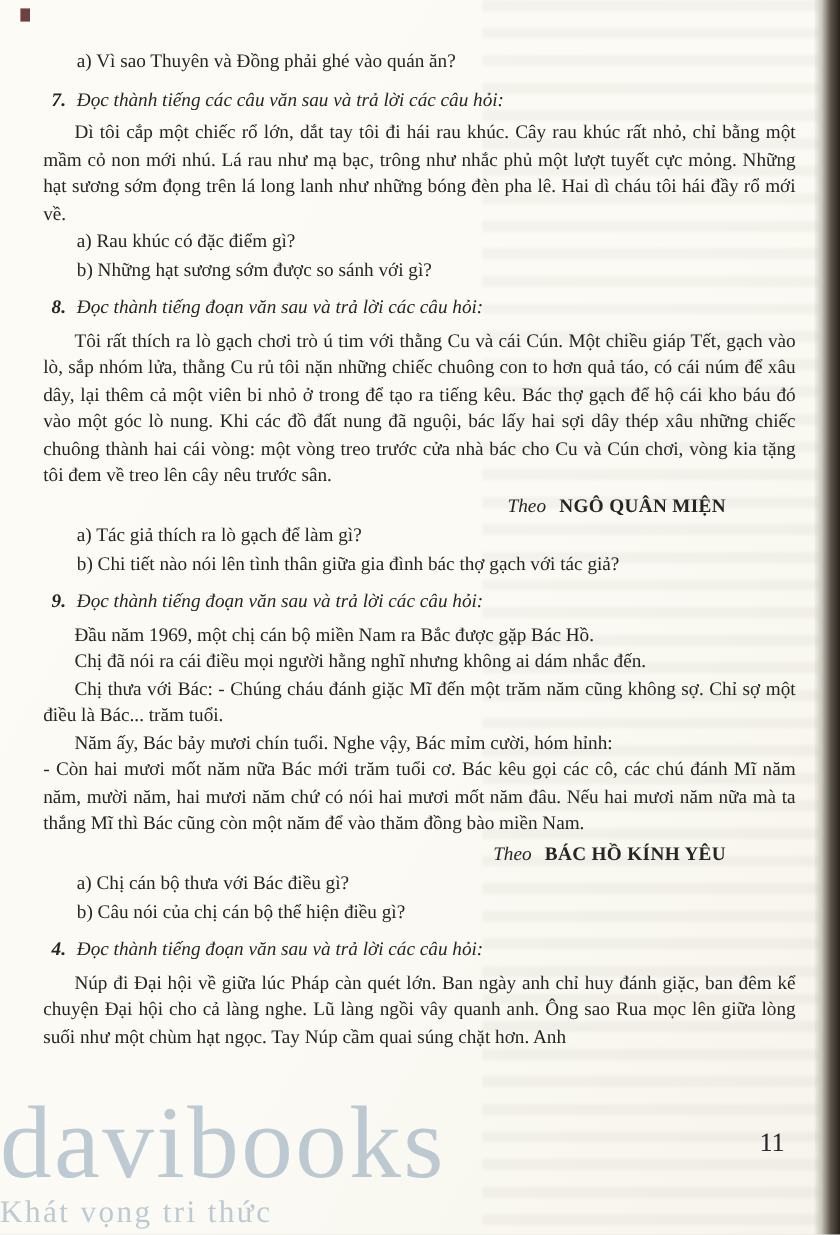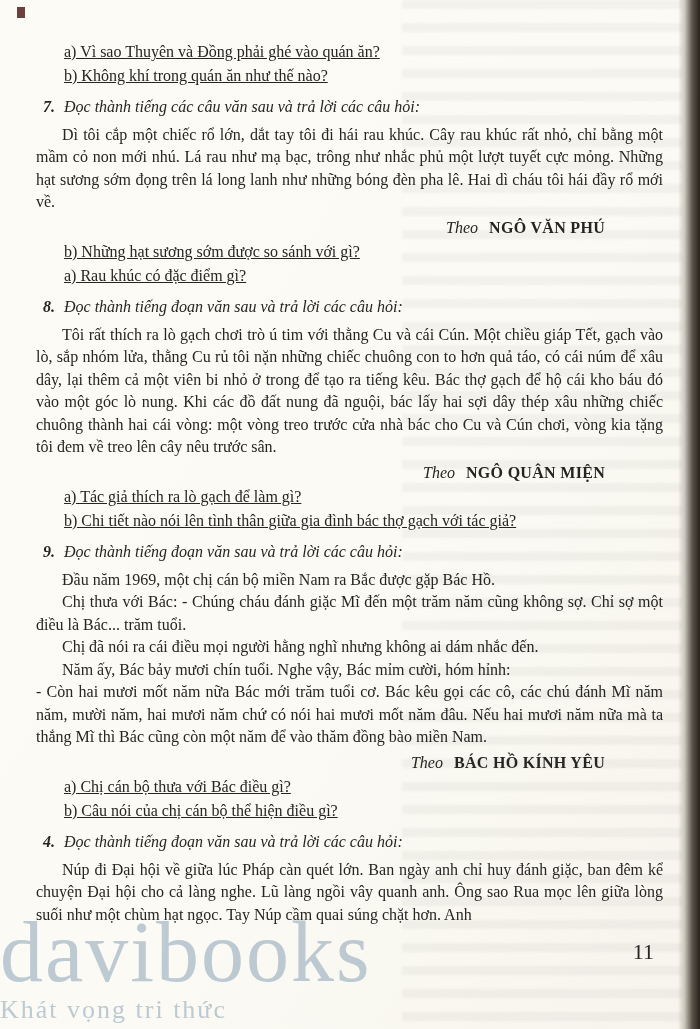--- a/index.html
+++ b/index.html
@@ -27,21 +27,20 @@
     position: absolute;
     top: 40px;
     left: 36px;
     width: 627px;
     font-size: 16px;
     line-height: 22.5px;
   }
   .questions p {
     padding-left: 28px;
     margin: 1px 0;
-    text-decoration: underline;
   }
   .instruction {
     font-style: italic;
     margin-top: 9px;
     margin-bottom: 5px;
     padding-left: 7px;
   }
   .exnum { font-weight: bold; margin-right: 5px; }
   p.passage {
     text-align: justify;
@@ -110,36 +109,31 @@
 
 <div class="page">
 
   <div class="corner-mark"></div>
   <div class="bleedthrough"></div>
 
   <main class="content">
 
     <div class="questions">
       <p>a) Vì sao Thuyên và Đồng phải ghé vào quán ăn?</p>
-      <p>b) Không khí trong quán ăn như thế nào?</p>
     </div>
 
     <section class="exercise">
       <p class="instruction">
         <span class="exnum">7.</span>
         <span>Đọc thành tiếng các câu văn sau và trả lời các câu hỏi:</span>
       </p>
       <p class="passage">Dì tôi cắp một chiếc rổ lớn, dắt tay tôi đi hái rau khúc. Cây rau khúc rất nhỏ, chỉ bằng một mầm cỏ non mới nhú. Lá rau như mạ bạc, trông như nhắc phủ một lượt tuyết cực mỏng. Những hạt sương sớm đọng trên lá long lanh như những bóng đèn pha lê. Hai dì cháu tôi hái đầy rổ mới về.</p>
-      <p class="attribution">
-        <span class="theo">Theo</span>
-        <span class="author">NGÔ VĂN PHÚ</span>
-      </p>
       <div class="questions">
+        <p>a) Rau khúc có đặc điểm gì?</p>
         <p>b) Những hạt sương sớm được so sánh với gì?</p>
-        <p>a) Rau khúc có đặc điểm gì?</p>
       </div>
     </section>
 
     <section class="exercise">
       <p class="instruction">
         <span class="exnum">8.</span>
         <span>Đọc thành tiếng đoạn văn sau và trả lời các câu hỏi:</span>
       </p>
       <p class="passage">Tôi rất thích ra lò gạch chơi trò ú tim với thằng Cu và cái Cún. Một chiều giáp Tết, gạch vào lò, sắp nhóm lửa, thằng Cu rủ tôi nặn những chiếc chuông con to hơn quả táo, có cái núm để xâu dây, lại thêm cả một viên bi nhỏ ở trong để tạo ra tiếng kêu. Bác thợ gạch để hộ cái kho báu đó vào một góc lò nung. Khi các đồ đất nung đã nguội, bác lấy hai sợi dây thép xâu những chiếc chuông thành hai cái vòng: một vòng treo trước cửa nhà bác cho Cu và Cún chơi, vòng kia tặng tôi đem về treo lên cây nêu trước sân.</p>
       <p class="attribution">
@@ -151,22 +145,22 @@
         <p>b) Chi tiết nào nói lên tình thân giữa gia đình bác thợ gạch với tác giả?</p>
       </div>
     </section>
 
     <section class="exercise">
       <p class="instruction">
         <span class="exnum">9.</span>
         <span>Đọc thành tiếng đoạn văn sau và trả lời các câu hỏi:</span>
       </p>
       <p class="passage">Đầu năm 1969, một chị cán bộ miền Nam ra Bắc được gặp Bác Hồ.</p>
+      <p class="passage">Chị đã nói ra cái điều mọi người hằng nghĩ nhưng không ai dám nhắc đến.</p>
       <p class="passage">Chị thưa với Bác: - Chúng cháu đánh giặc Mĩ đến một trăm năm cũng không sợ. Chỉ sợ một điều là Bác... trăm tuổi.</p>
-      <p class="passage">Chị đã nói ra cái điều mọi người hằng nghĩ nhưng không ai dám nhắc đến.</p>
       <p class="passage">Năm ấy, Bác bảy mươi chín tuổi. Nghe vậy, Bác mỉm cười, hóm hỉnh:</p>
       <p class="passage no-indent">- Còn hai mươi mốt năm nữa Bác mới trăm tuổi cơ. Bác kêu gọi các cô, các chú đánh Mĩ năm năm, mười năm, hai mươi năm chứ có nói hai mươi mốt năm đâu. Nếu hai mươi năm nữa mà ta thắng Mĩ thì Bác cũng còn một năm để vào thăm đồng bào miền Nam.</p>
       <p class="attribution">
         <span class="theo">Theo</span>
         <span class="author">BÁC HỒ KÍNH YÊU</span>
       </p>
       <div class="questions">
         <p>a) Chị cán bộ thưa với Bác điều gì?</p>
         <p>b) Câu nói của chị cán bộ thể hiện điều gì?</p>
       </div>

